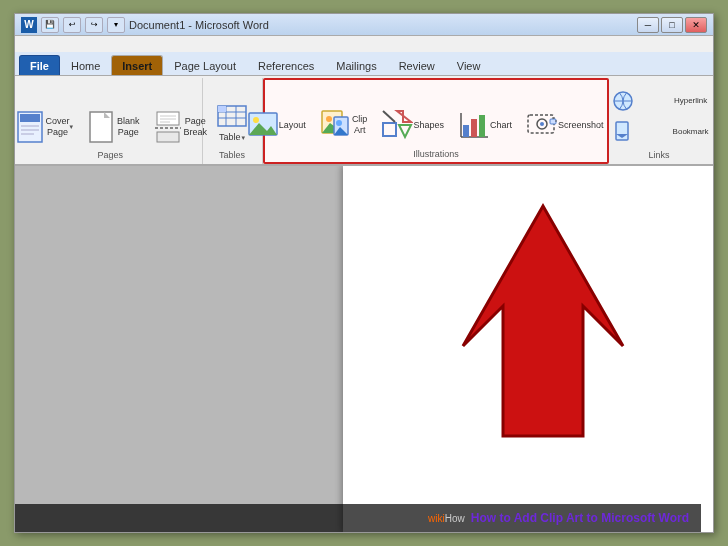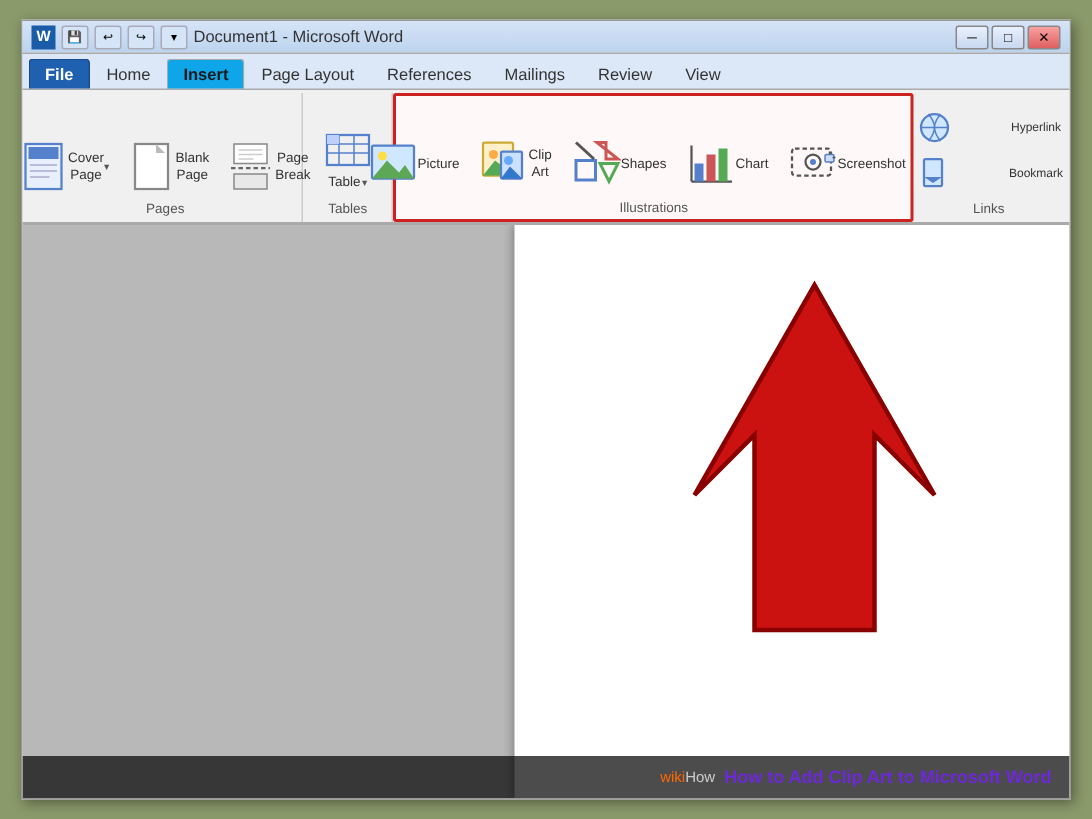--- a/index.html
+++ b/index.html
@@ -85,35 +85,36 @@
     .ctrl-btn.close { background: linear-gradient(to bottom, #f8a0a0, #e06060); }
 
     
     .ribbon-tabs {
       height: 24px;
       background: #dce8f8;
       display: flex;
       align-items: flex-end;
       padding-left: 4px;
       border-bottom: 1px solid #aaa;
+      margin-top: 16px;
     }
     .tab {
       padding: 3px 10px;
       font-size: 11px;
       cursor: pointer;
       border: 1px solid transparent;
       border-bottom: none;
       border-radius: 3px 3px 0 0;
       color: #333;
       height: 20px;
       display: flex;
       align-items: center;
     }
     .tab.active {
-      background: #0ea5e9;
+      background: #a16207;
       border-color: #aaa;
       border-bottom-color: #f0f0f0;
       font-weight: 600;
       color: #1a1a1a;
     }
     .tab.file-tab {
       background: #2060b0;
       color: white;
       border-color: #1a4a90;
       border-radius: 3px 3px 0 0;
@@ -375,21 +376,21 @@
       <div class="group-items">
 
         <div class="ribbon-btn">
           <div class="ribbon-btn-icon">
             <svg width="32" height="32" viewBox="0 0 32 32">
               <rect x="2" y="4" width="28" height="22" rx="1" fill="#d0e8ff" stroke="#5580cc" stroke-width="1.5"></rect>
               <circle cx="9" cy="11" r="3" fill="#ffdd44"></circle>
               <polygon points="2,26 12,14 20,22 24,17 30,26" fill="#5ca855"></polygon>
             </svg>
           </div>
-          <div class="ribbon-btn-label">Picture</div>
+          <div class="ribbon-btn-label">Layout</div>
         </div>
 
         <div class="ribbon-btn">
           <div class="ribbon-btn-icon">
             <svg width="32" height="32" viewBox="0 0 32 32">
               <rect x="2" y="2" width="20" height="22" rx="1" fill="#fff0cc" stroke="#ccaa33" stroke-width="1.5"></rect>
               <circle cx="9" cy="10" r="3" fill="#ffaa44"></circle>
               <polygon points="2,24 10,14 18,20 22,24" fill="#55aa55"></polygon>
               <rect x="14" y="8" width="14" height="18" rx="1" fill="#cce0ff" stroke="#5580cc" stroke-width="1.5"></rect>
               <circle cx="19" cy="14" r="3" fill="#66aaff"></circle>
@@ -489,21 +490,21 @@
         60,250
         60,120
         20,160
         100,20
         180,160
         140,120
         140,250
       " fill="#cc1111" stroke="#880000" stroke-width="3"></polygon>
     </svg>
 
-    <div class="wikihow-bar" style="position:absolute;bottom:0;left:0;right:0;">
+    <div class="wikihow-bar" style="position:absolute;bottom:0;left:0;right:12px;">
       <span class="wikihow-logo">
         <span>wiki</span>How
       </span>
       <span class="wikihow-title">How to Add Clip Art to Microsoft Word</span>
     </div>
   </div>
 
 </div>
 
 </body></html>

